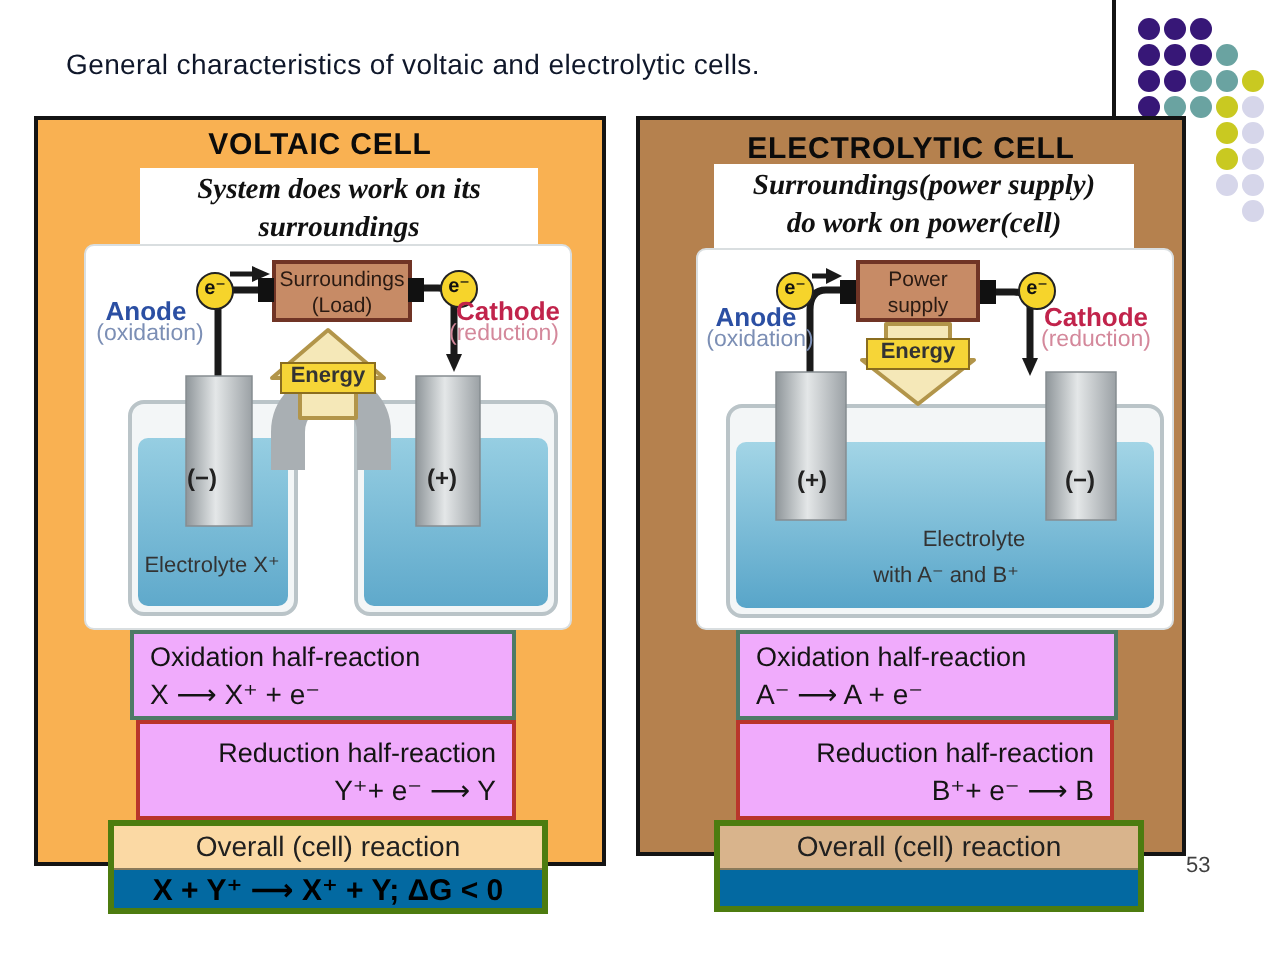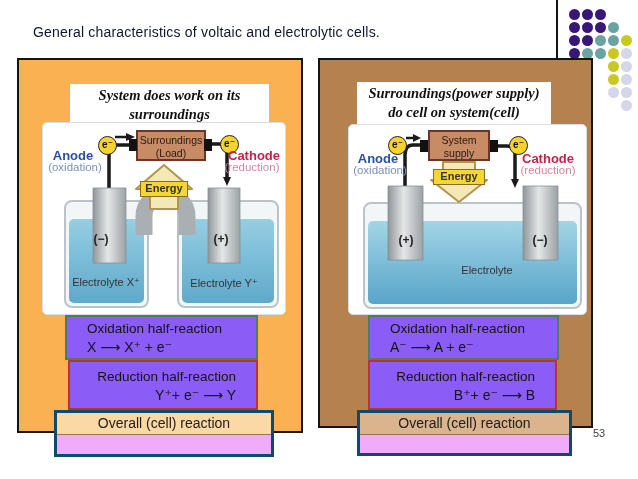--- a/index.html
+++ b/index.html
@@ -21,25 +21,25 @@
               font-size:10.5px;line-height:13px;color:#2a1a12;padding-top:2px;}
   .terminal{position:absolute;width:8px;height:12px;background:#111;}
   .electron{position:absolute;width:19px;height:19px;border-radius:50%;border:1.5px solid #222;
             box-sizing:border-box;text-align:center;font-size:10px;font-weight:bold;color:#111;line-height:15px;}
   .anode-label{position:absolute;font-weight:bold;font-size:13px;text-align:center;}
   .electrode-sub{position:absolute;font-size:11.5px;text-align:center;}
   .energy-label{position:absolute;border:1.5px solid #8a6d1f;box-sizing:border-box;text-align:center;
                 font-size:11px;font-weight:bold;color:#333;line-height:13px;}
   .sign-label{position:absolute;font-size:12px;font-weight:bold;color:#222;text-align:center;}
   .beaker-label{position:absolute;font-size:11px;color:#333;text-align:center;}
-  .rx-box{position:absolute;background:#8b5cf6;box-sizing:border-box;border:2px solid;padding:3px 20px;}
+  .rx-box{position:absolute;background:#f0abfc;box-sizing:border-box;border:2px solid;padding:3px 8px;}
   .rx-title{font-size:13.5px;color:#141414;line-height:18px;}
   .rx-eq{font-size:14px;color:#141414;line-height:19px;}
   .rx-right{text-align:right;}
-  .overall-box{position:absolute;background:#f0abfc;border:3px solid #0c4a6e;box-sizing:border-box;}
+  .overall-box{position:absolute;background:#0369a1;border:3px solid #4d7c0f;box-sizing:border-box;}
   .overall-header{text-align:center;font-size:14px;color:#202020;line-height:20px;height:21px;
                   border-bottom:1px solid #8a7a5a;}
   .overall-eq{text-align:center;font-size:15px;font-weight:bold;color:#000;line-height:22px;}
   .page-number{position:absolute;font-size:11px;color:#404040;}
 </style>
 </head>
 <body>
 
 <div id="slide">
 
@@ -68,20 +68,21 @@
       <span class="dot" style="left: 620.5px; top: 73.5px; background: rgb(214, 214, 234);"></span>
       <span class="dot" style="left: 607.5px; top: 86.5px; background: rgb(214, 214, 234);"></span>
       <span class="dot" style="left: 620.5px; top: 86.5px; background: rgb(214, 214, 234);"></span>
       <span class="dot" style="left: 620.5px; top: 99.5px; background: rgb(214, 214, 234);"></span>
     </div>
 
   <div class="abs slide-title" style="left:33px;top:24px;width:530px;">General characteristics of voltaic and electrolytic cells.</div>
 
   <div class="panel" style="left: 17px; top: 58px; width: 286px; height: 375px; background: rgb(249, 177, 82);">
 
+    <div class="panel-header" style="top:4px;">VOLTAIC CELL</div>
 
     <div class="subtitle-box" style="left:51px;top:24px;width:199px;height:40px;">
       <div>System does work on its</div>
       <div>surroundings</div>
     </div>
 
     <div class="diagram" style="left:23px;top:62px;width:244px;height:193px;">
       <svg width="244" height="193" viewBox="0 0 244 193">
         <defs>
           <linearGradient id="liqL" x1="0" y1="0" x2="0" y2="1">
@@ -121,42 +122,43 @@
       <div class="electron" style="left: 55px; top: 13px; background: rgb(246, 212, 43);">e⁻</div>
       <div class="electron" style="left: 177px; top: 12px; background: rgb(246, 212, 43);">e⁻</div>
       <div class="anode-label" style="left: 0px; top: 25px; width: 60px; color: rgb(43, 79, 163);">Anode</div>
       <div class="electrode-sub" style="left: 0px; top: 38px; width: 64px; color: rgb(124, 143, 181);">(oxidation)</div>
       <div class="anode-label" style="right: 0px; top: 25px; width: 62px; color: rgb(193, 35, 75);">Cathode</div>
       <div class="electrode-sub" style="right: 0px; top: 38px; width: 66px; color: rgb(212, 136, 155);">(reduction)</div>
       <div class="energy-label" style="left: 97px; top: 58px; width: 48px; height: 16px; background: rgb(246, 213, 55);">Energy</div>
       <div class="sign-label" style="left:38px;top:109px;width:40px;">(−)</div>
       <div class="sign-label" style="left:158px;top:109px;width:40px;">(+)</div>
       <div class="beaker-label" style="left:13px;top:153px;width:100px;">Electrolyte X⁺</div>
-      <div class="beaker-label" style="left:131px;top:154px;width:100px;">Electrolyte Y⁺</div>
     </div>
 
     <div class="rx-box" style="left: 46px; top: 255px; width: 193px; height: 45px; border-color: rgb(78, 122, 102);">
       <div class="rx-title">Oxidation half-reaction</div>
       <div class="rx-eq">X ⟶ X⁺ + e⁻</div>
     </div>
     <div class="rx-box rx-right" style="left: 49px; top: 300px; width: 190px; height: 50px; padding-top: 6px; border-color: rgb(185, 53, 43);">
       <div class="rx-title">Reduction half-reaction</div>
       <div class="rx-eq">Y⁺+ e⁻ ⟶ Y</div>
     </div>
     <div class="overall-box" style="left:35px;top:350px;width:220px;height:47px;">
       <div class="overall-header" style="background: rgb(251, 217, 164);">Overall (cell) reaction</div>
+      <div class="overall-eq">X + Y⁺ ⟶ X⁺ + Y; ΔG &lt; 0</div>
     </div>
   </div>
 
   <div class="panel" style="left: 318px; top: 58px; width: 275px; height: 370px; background: rgb(181, 129, 78);">
 
-
-    <div class="subtitle-box" style="left:37px;top:22px;width:194px;height:42px;">
+    <div class="panel-header" style="top:6px;">ELECTROLYTIC CELL</div>
+
+    <div class="subtitle-box" style="left:37px;top:22px;width:210px;height:42px;">
       <div>Surroundings(power supply)</div>
-      <div>do cell on system(cell)</div>
+      <div>do work on power(cell)</div>
     </div>
 
     <div class="diagram" style="left:28px;top:64px;width:239px;height:191px;">
       <svg width="239" height="191" viewBox="0 0 239 191">
         <defs>
           <linearGradient id="liqR" x1="0" y1="0" x2="0" y2="1">
             <stop offset="0" stop-color="#A3D5E6"></stop>
               <stop offset="1" stop-color="#58A5C9"></stop>
           </linearGradient>
           <linearGradient id="metR" x1="0" y1="0" x2="1" y2="0">
@@ -172,35 +174,36 @@
         <path d="M 56 62 V 30 Q 56 20 64 20 H 72" fill="none" stroke="#1a1a1a" stroke-width="3.5"></path>
         <path d="M 149 21 H 158 Q 166 21 166 29 V 54" fill="none" stroke="#1a1a1a" stroke-width="3.5"></path>
         <rect x="39" y="61" width="35" height="74" fill="url(#metR)" stroke="#868D91" stroke-width="0.75"></rect>
         <rect x="174" y="61" width="35" height="74" fill="url(#metR)" stroke="#868D91" stroke-width="0.75"></rect>
         <polygon points="110,77 138,55 126,55 126,37 94,37 94,55 82,55" fill="#F5E8B8" stroke="#B2954A" stroke-width="2" stroke-linejoin="round"></polygon>
         <line x1="57" y1="13" x2="64" y2="13" stroke="#1a1a1a" stroke-width="2.5"></line>
         <polygon points="64,9 72,13 64,17" fill="#1a1a1a"></polygon>
         <polygon points="162,54 170,54 166,63" fill="#1a1a1a"></polygon>
       </svg>
       <div class="device-box" style="left: 79px; top: 5px; width: 62px; height: 31px; background: rgb(199, 139, 102);">
-        <div>System</div>
+        <div>Power</div>
         <div>supply</div>
       </div>
       <div class="terminal" style="left:71px;top:15px;"></div>
       <div class="terminal" style="left:141px;top:15px;"></div>
       <div class="electron" style="left: 39px; top: 11px; background: rgb(246, 212, 43);">e⁻</div>
       <div class="electron" style="left: 160px; top: 11px; background: rgb(246, 212, 43);">e⁻</div>
       <div class="anode-label" style="left: 0px; top: 26px; width: 58px; color: rgb(43, 79, 163);">Anode</div>
       <div class="electrode-sub" style="left: 0px; top: 39px; width: 62px; color: rgb(124, 143, 181);">(oxidation)</div>
       <div class="anode-label" style="right: 8px; top: 26px; width: 60px; color: rgb(193, 35, 75);">Cathode</div>
       <div class="electrode-sub" style="right: 5px; top: 39px; width: 66px; color: rgb(212, 136, 155);">(reduction)</div>
       <div class="energy-label" style="left: 84px; top: 44px; width: 52px; height: 16px; background: rgb(246, 213, 55);">Energy</div>
       <div class="sign-label" style="left:37px;top:108px;width:40px;">(+)</div>
       <div class="sign-label" style="left:171px;top:108px;width:40px;">(−)</div>
       <div class="beaker-label" style="left:88px;top:139px;width:100px;">Electrolyte</div>
+      <div class="beaker-label" style="left:64px;top:156px;width:120px;">with A⁻ and B⁺</div>
     </div>
 
     <div class="rx-box" style="left: 48px; top: 255px; width: 191px; height: 45px; border-color: rgb(78, 122, 102);">
       <div class="rx-title">Oxidation half-reaction</div>
       <div class="rx-eq">A⁻ ⟶ A + e⁻</div>
     </div>
     <div class="rx-box rx-right" style="left: 48px; top: 300px; width: 189px; height: 50px; padding-top: 6px; border-color: rgb(185, 53, 43);">
       <div class="rx-title">Reduction half-reaction</div>
       <div class="rx-eq">B⁺+ e⁻ ⟶ B</div>
     </div>

